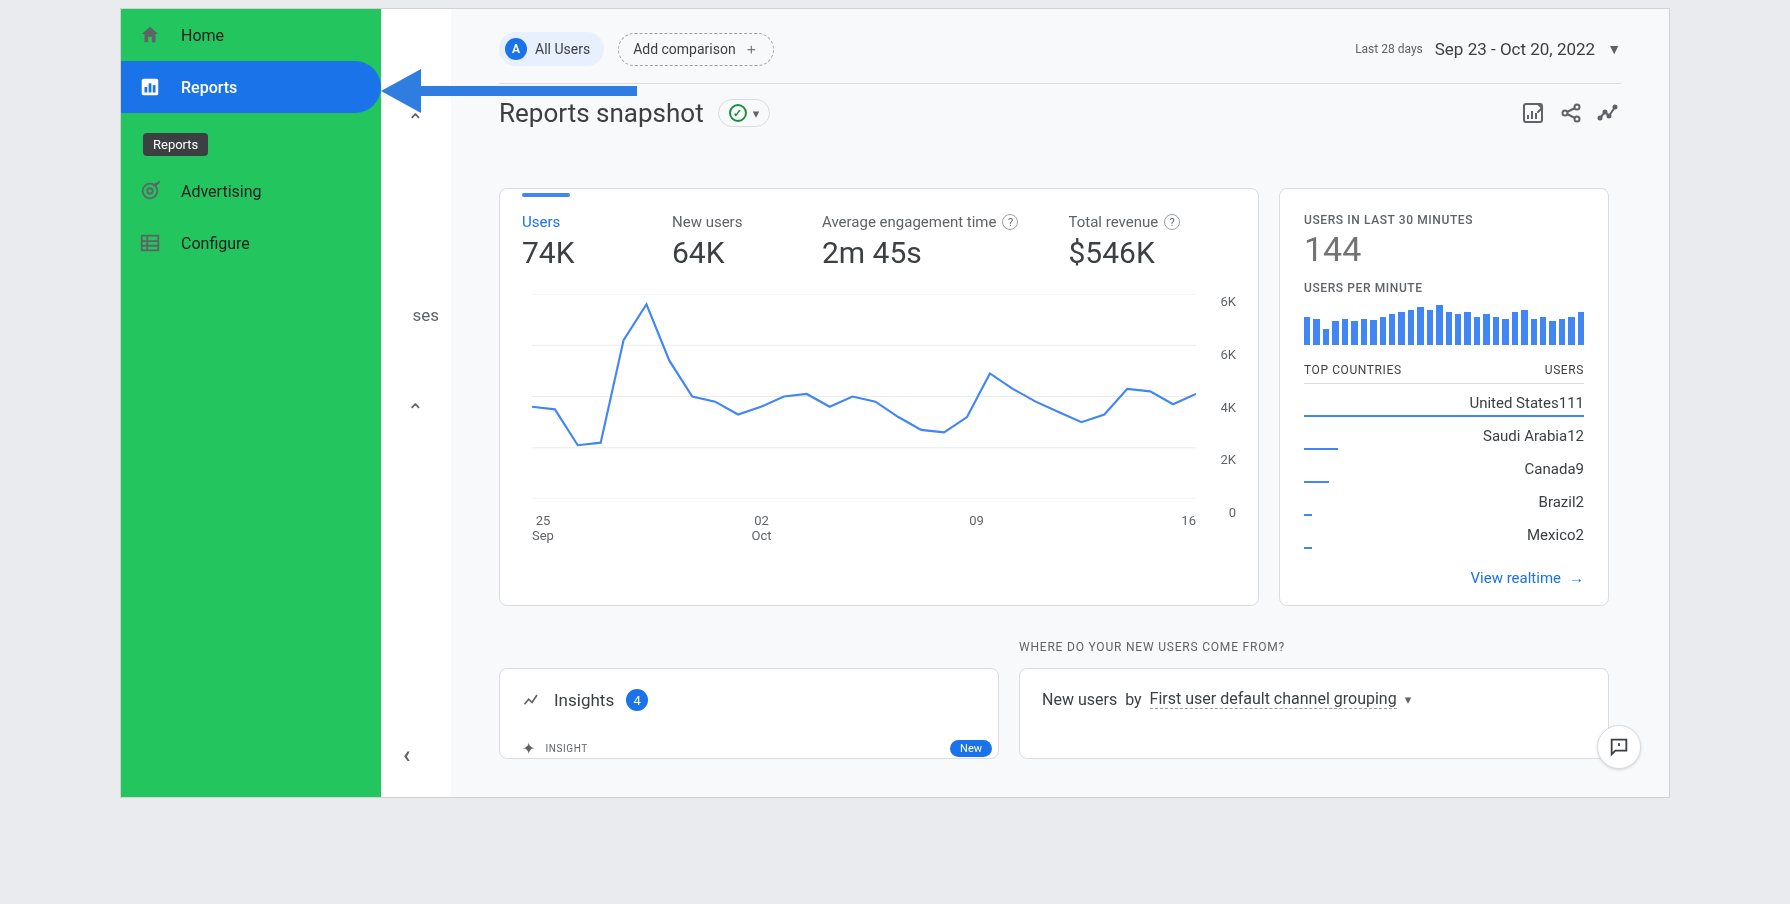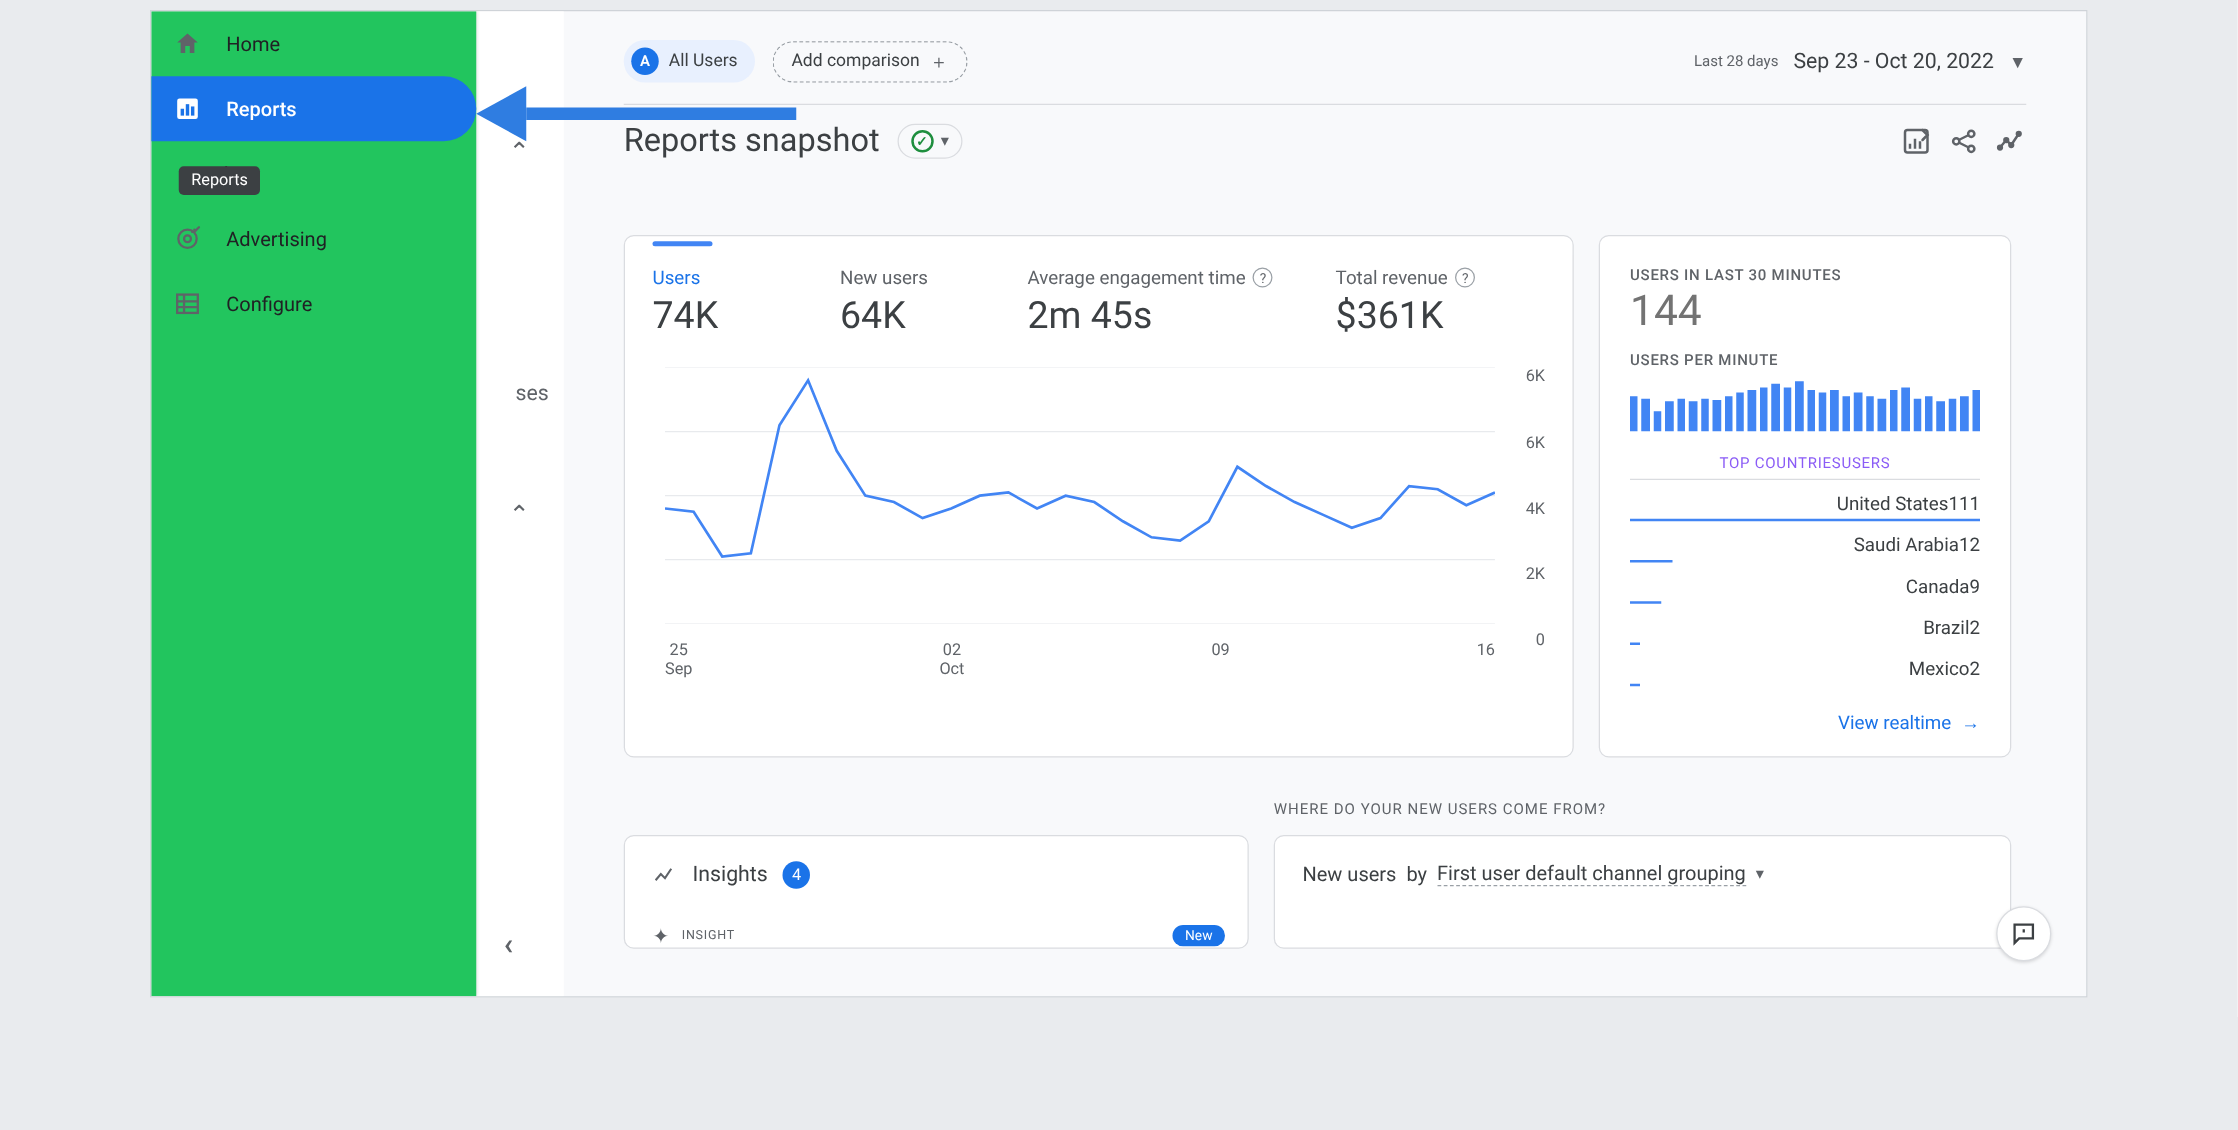--- a/index.html
+++ b/index.html
@@ -77,28 +77,28 @@
   .y-labels{position:absolute;right:0;top:0;bottom:24px;display:flex;flex-direction:column;justify-content:space-between;color:#5f6368;font-size:13px;text-align:right}
   .x-labels{position:absolute;left:10px;right:40px;bottom:0;display:flex;justify-content:space-between;color:#5f6368;font-size:13px}
   .x-labels div{display:flex;flex-direction:column;align-items:center;line-height:1.2}
   .chart-svg{position:absolute;left:10px;right:40px;top:0;bottom:36px}
 
   .card-rt{flex:0 0 330px;padding:24px 24px 18px 24px;display:flex;flex-direction:column}
   .rt-heading{font-size:12px;letter-spacing:.6px;color:#5f6368;font-weight:500}
   .rt-big{font-size:34px;color:#737373;margin-top:2px}
   .spark{display:flex;align-items:flex-end;gap:3px;height:40px;margin-top:10px}
   .spark div{flex:1;background:#4285f4;min-width:4px}
-  .rt-tablehead{display:flex;justify-content:center;font-size:12px;letter-spacing:.6px;color:#8b5cf6;margin-top:18px;border-bottom:1px solid var(--border);padding-bottom:6px}
+  .rt-tablehead{display:flex;justify-content:space-between;font-size:12px;letter-spacing:.6px;color:#404040;margin-top:18px;border-bottom:1px solid var(--border);padding-bottom:6px}
   .rt-row{display:flex;justify-content:flex-end;font-size:15px;color:#3c4043;padding-top:10px}
   .rt-link{margin-top:auto;align-self:flex-end;color:var(--ga-blue);font-size:15px;display:flex;align-items:center;gap:8px;padding-top:20px}
 
   .section-heading{font-size:12px;letter-spacing:.8px;color:#5f6368;margin-top:34px;margin-left:520px}
 
   .lowcards{display:flex;gap:20px;margin-top:14px}
-  .card-insights{flex:0 0 500px;padding:20px 18px 0 22px}
+  .card-insights{flex:0 0 500px;padding:20px 6px 0 22px}
   .ins-head{display:flex;align-items:center;gap:12px}
   .ins-head svg{width:20px;height:20px;color:#5f6368}
   .ins-title{font-size:17px;color:#3c4043}
   .count-badge{background:#1a73e8;color:#fff;border-radius:50%;width:22px;height:22px;display:flex;align-items:center;justify-content:center;font-size:13px}
   .ins-sub{display:flex;align-items:center;gap:10px;margin-top:28px}
   .ins-sub .sparkle{color:#5f6368}
   .ins-sub .label{font-size:10px;letter-spacing:.6px;color:#5f6368}
   .ins-sub .new{background:#1a73e8;color:#fff;font-size:11px;border-radius:10px;padding:2px 10px;margin-left:auto}
 
   .card-channels{flex:0 0 590px;padding:20px 22px 0 22px}
@@ -225,21 +225,21 @@
                 <span>Average engagement time</span>
                 <span class="help">?</span>
               </div>
             <div class="metric-value">2m 45s</div>
           </div>
           <div class="metric">
             <div class="metric-label">
                 <span>Total revenue</span>
                 <span class="help">?</span>
               </div>
-            <div class="metric-value">$361K</div>
+            <div class="metric-value">$546K</div>
           </div>
         </div>
 
         <div class="chart-wrap">
           <div class="y-labels" id="yticks">
               <div>6K</div>
               <div>6K</div>
               <div>4K</div>
               <div>2K</div>
               <div>0</div>

